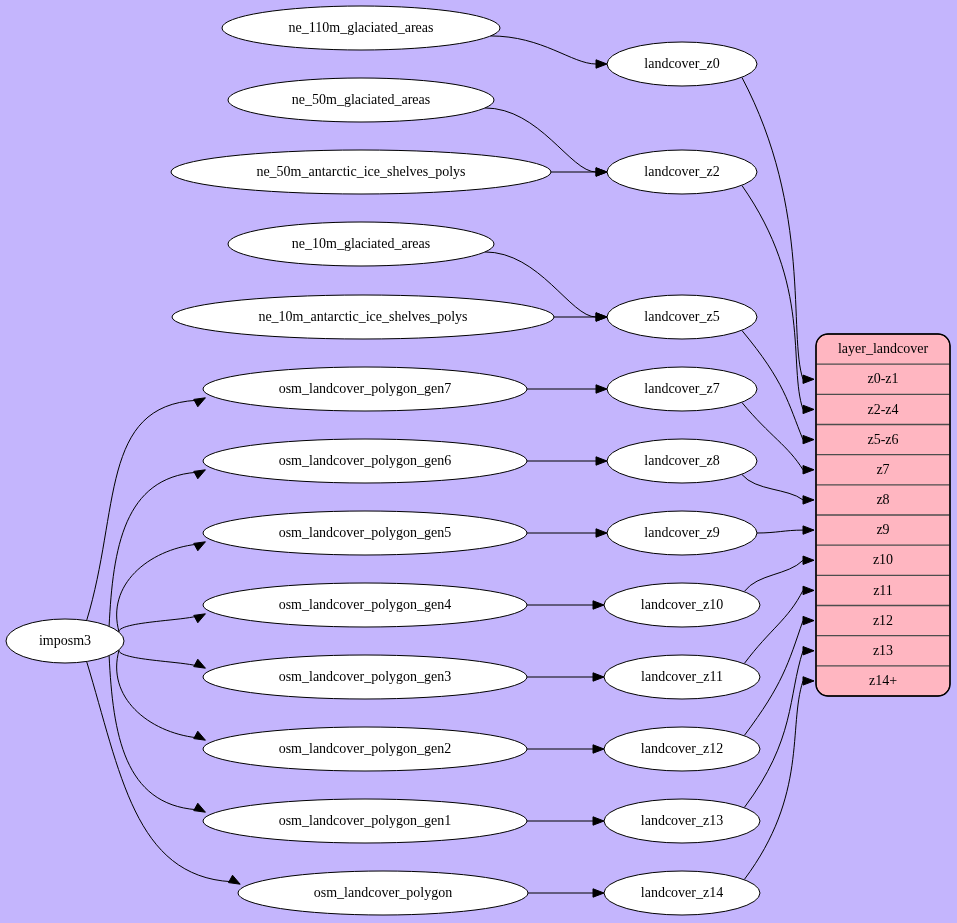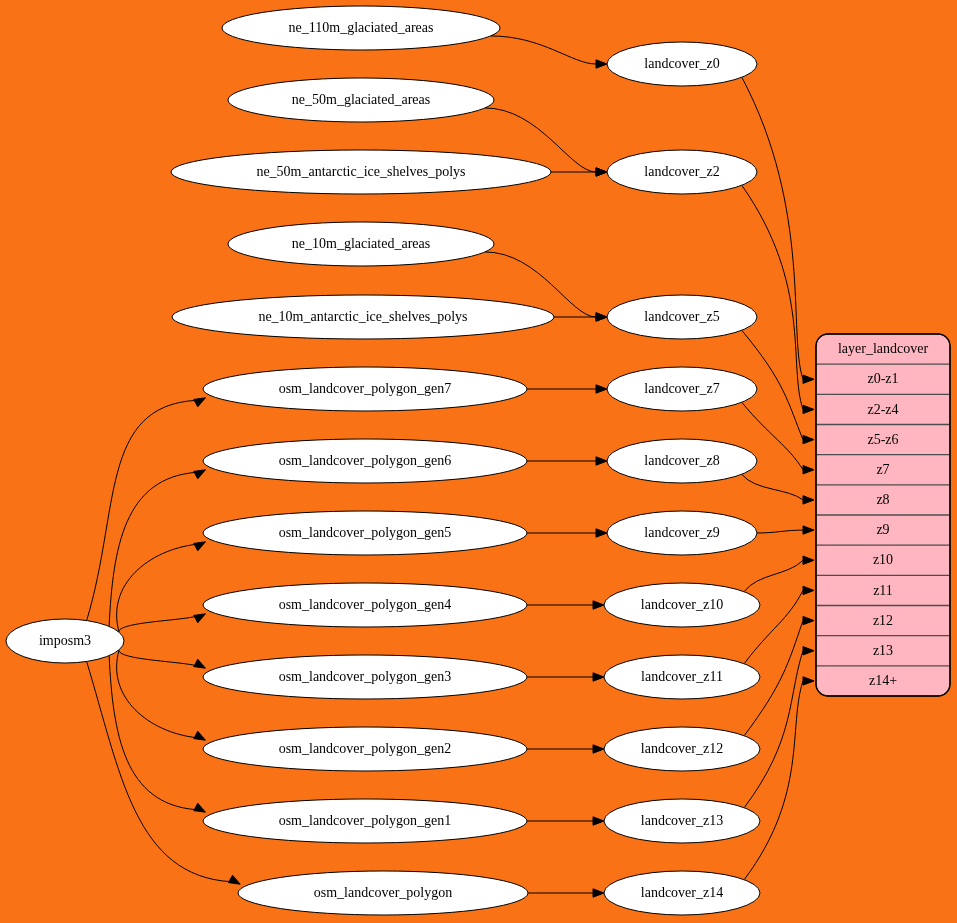--- a/index.html
+++ b/index.html
@@ -4,21 +4,21 @@
 <style>
   html, body {
     margin: 0;
     padding: 0;
     background: #ffffff;
   }
   #canvas {
     position: relative;
     width: 957px;
     height: 923px;
-    background: #f97316;
+    background: #c4b5fd;
     font-family: "Liberation Serif", "DejaVu Serif", serif;
     overflow: hidden;
   }
   svg#graph {
     position: absolute;
     left: 0;
     top: 0;
     width: 957px;
     height: 923px;
   }

